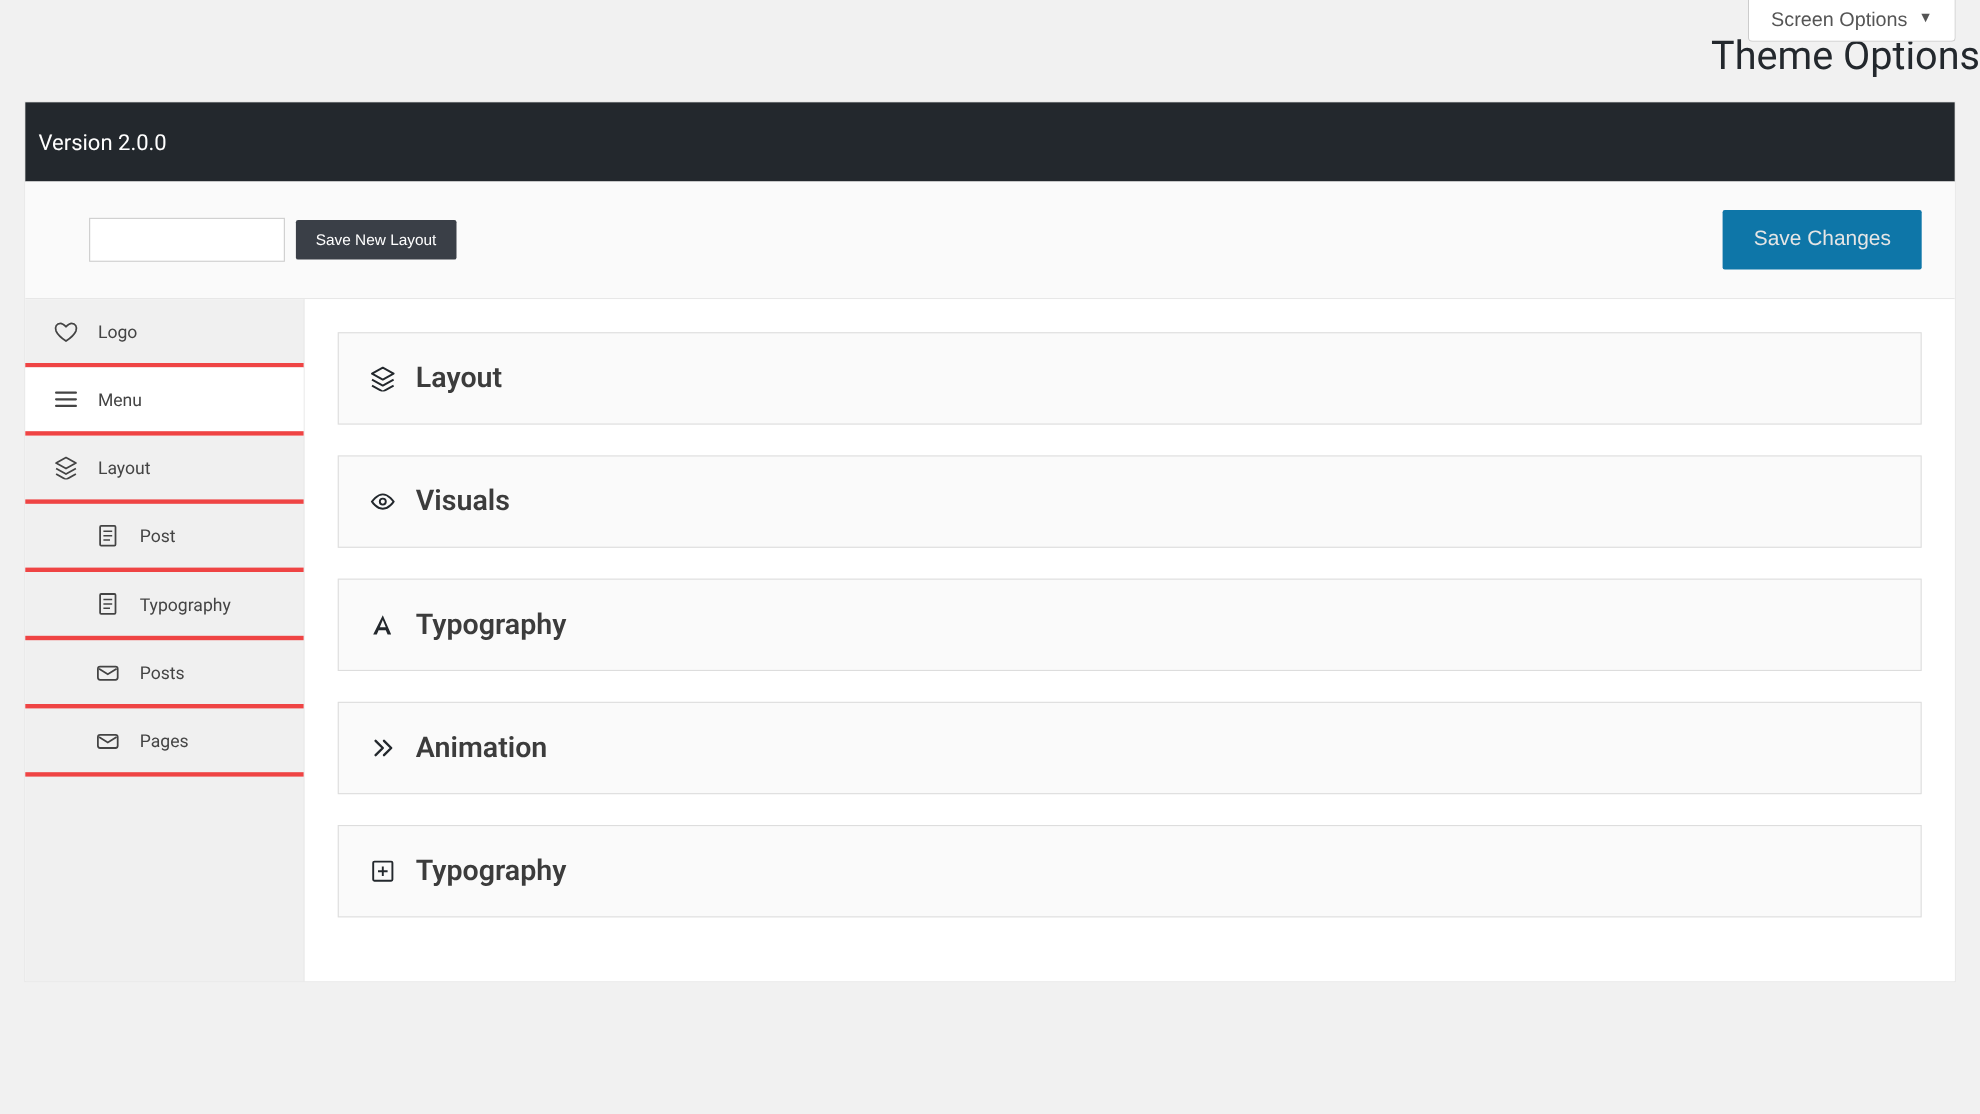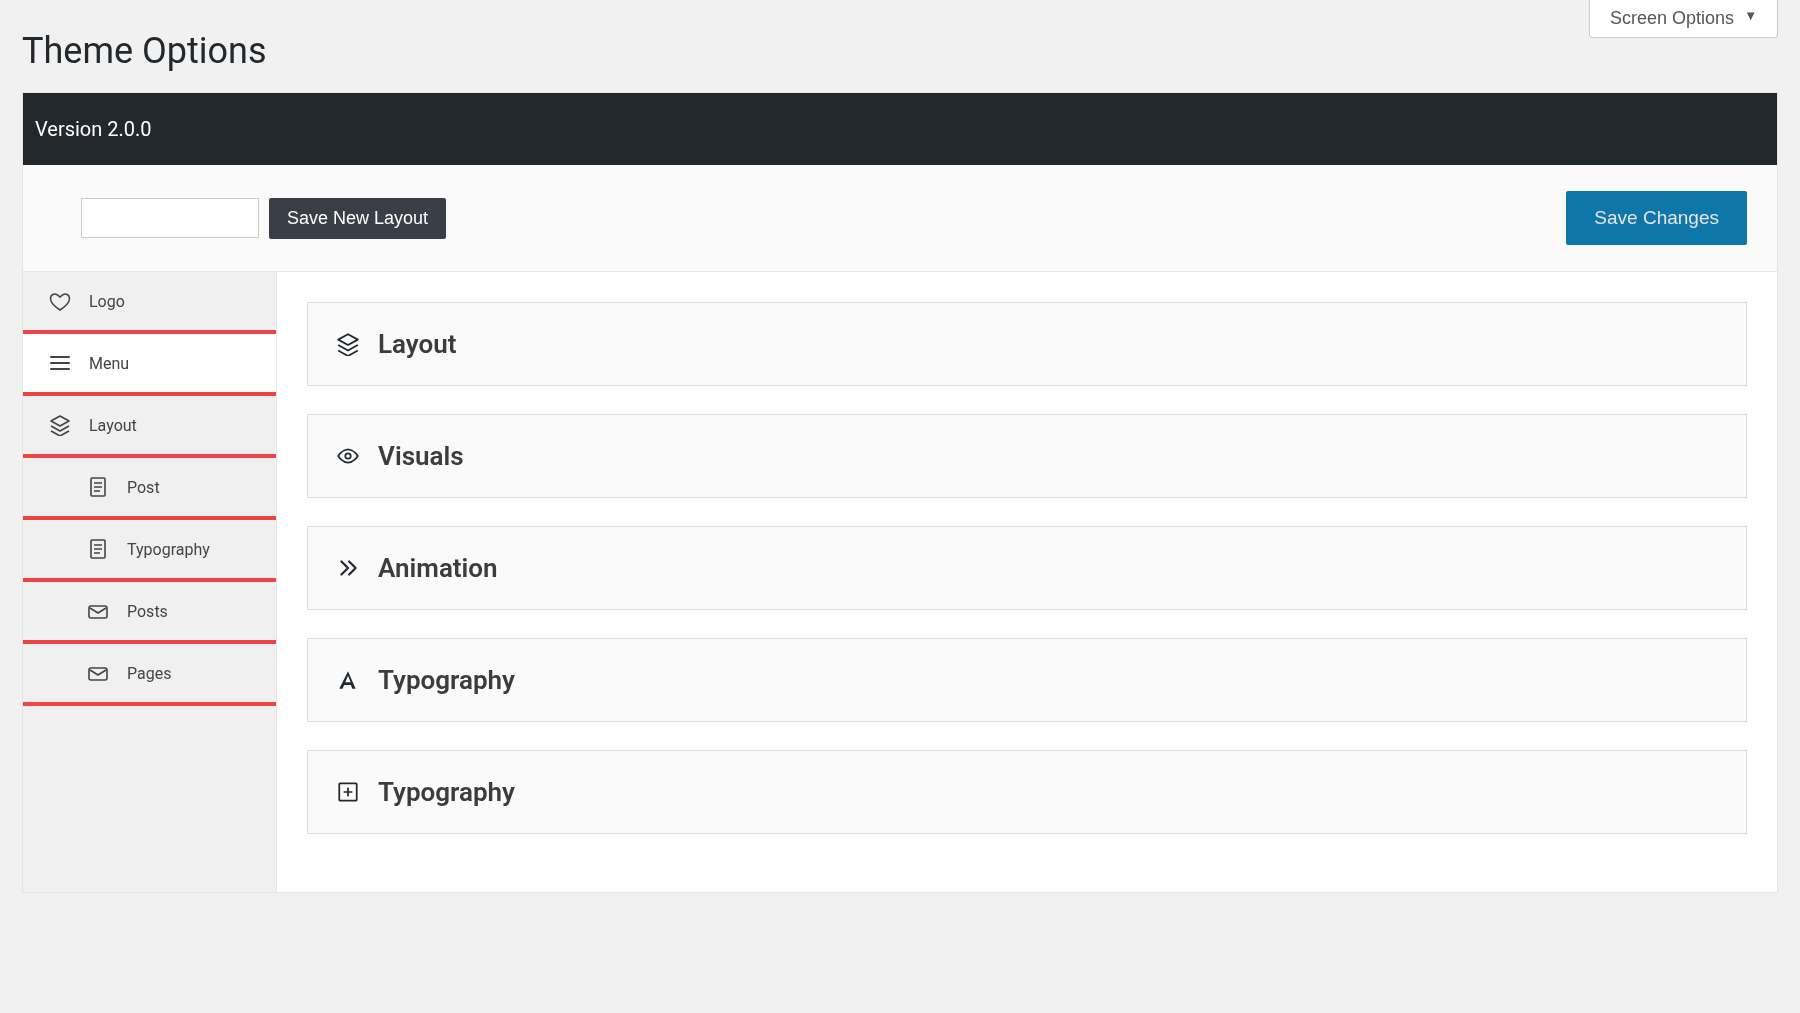--- a/index.html
+++ b/index.html
@@ -28,20 +28,21 @@
   display: inline-flex;
   align-items: flex-start;
   gap: 10px;
 }
 .screen-options-btn .tri { font-size: 13px; color:#555; }
 .page-title {
   font-size: 36px;
   font-weight: 400;
   color: #23282d;
   padding: 30px 0 20px 22px;
+  text-align: right;
 }
 .container {
   margin: 0 22px;
   border: 1px solid #e5e5e5;
   background: #fff;
 }
 .version-bar {
   background: #23282d;
   color: #fff;
   padding: 24px 12px;
@@ -63,21 +64,21 @@
   background: #fff;
   padding: 0 10px;
   font-size: 16px;
   margin-left: 28px;
 }
 .btn-dark {
   background: #3a3f47;
   color: #fff;
   border: none;
   padding: 10px 18px;
-  font-size: 18px;
+  font-size: 14px;
   cursor: pointer;
   border-radius: 2px;
   text-align: right;
 }
 .btn-primary {
   background: #0e76a8;
   color: #e5e5e5;
   border: none;
   padding: 16px 28px;
   font-size: 19px;
@@ -271,32 +272,32 @@
         <span class="icon">
             <svg width="24" height="24" viewBox="0 0 22 22">
               <use href="#i-eye"></use>
             </svg>
           </span>
         <span class="panel-title">Visuals</span>
       </div>
       <div class="panel">
         <span class="icon">
             <svg width="24" height="24" viewBox="0 0 22 22">
+              <use href="#i-font"></use>
+            </svg>
+          </span>
+        <span class="panel-title">Typography</span>
+      </div>
+      <div class="panel">
+        <span class="icon">
+            <svg width="24" height="24" viewBox="0 0 22 22">
               <use href="#i-chevrons"></use>
             </svg>
           </span>
         <span class="panel-title">Animation</span>
-      </div>
-      <div class="panel">
-        <span class="icon">
-            <svg width="24" height="24" viewBox="0 0 22 22">
-              <use href="#i-font"></use>
-            </svg>
-          </span>
-        <span class="panel-title">Typography</span>
       </div>
       <div class="panel">
         <span class="icon">
             <svg width="24" height="24" viewBox="0 0 22 22">
               <use href="#i-plus-square"></use>
             </svg>
           </span>
         <span class="panel-title">Typography</span>
       </div>
     </div>

